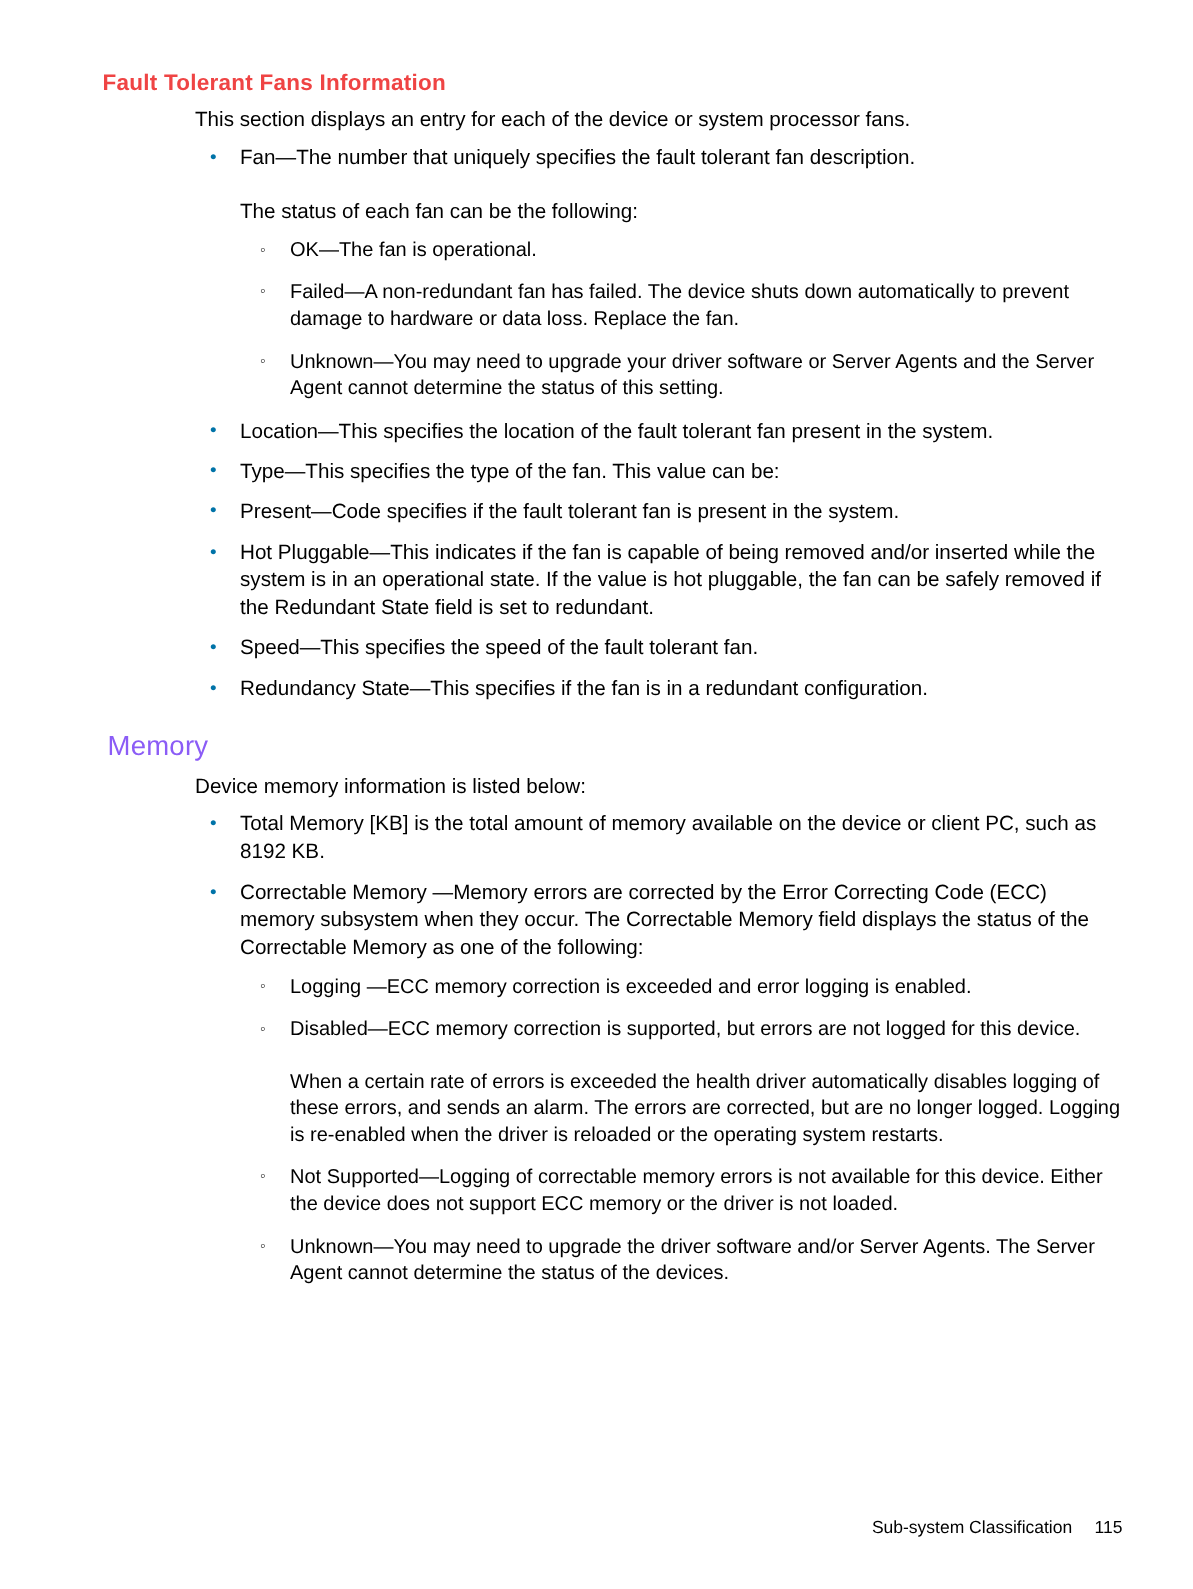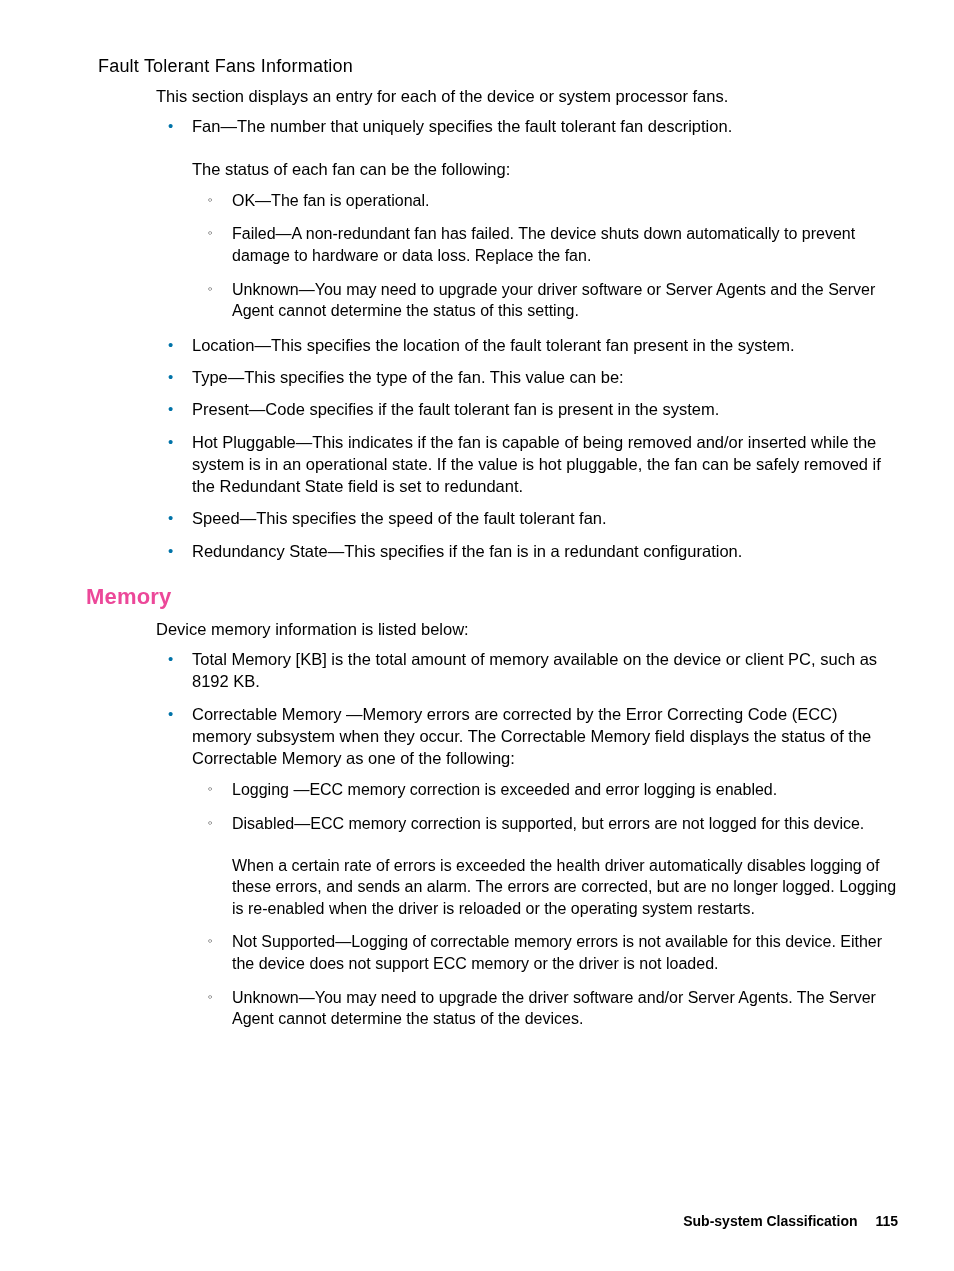--- a/index.html
+++ b/index.html
@@ -13,29 +13,29 @@
     color: #000;
   }
   .page {
     box-sizing: border-box;
     width: 954px;
     height: 1271px;
     padding: 56px 56px 40px 56px;
     position: relative;
   }
   h3.section-sub {
-    color: #000000;
-    font-weight: 400;
+    color: #ef4444;
+    font-weight: 700;
     font-size: 18px;
-    margin: 0 0 8px 42px;
+    margin: 0 0 8px 26px;
     letter-spacing: 0.2px;
   }
   h2.section {
-    color: #ec4899;
-    font-weight: 700;
+    color: #8b5cf6;
+    font-weight: 400;
     font-size: 22px;
     margin: 22px 0 8px 30px;
     letter-spacing: 0.2px;
   }
   p.body {
     font-size: 16.5px;
     line-height: 1.35;
     margin: 6px 0 6px 100px;
     max-width: 790px;
     font-weight: 300;
@@ -87,21 +87,21 @@
   }
   .subpara {
     display: block;
     margin-top: 20px;
   }
   .footer {
     position: absolute;
     bottom: 42px;
     right: 56px;
     font-size: 14px;
-    font-weight: 700;
+    font-weight: 400;
   }
   .footer .pnum {
     margin-left: 14px;
   }
 </style>
 </head>
 <body>
 
 <div class="page">
 

